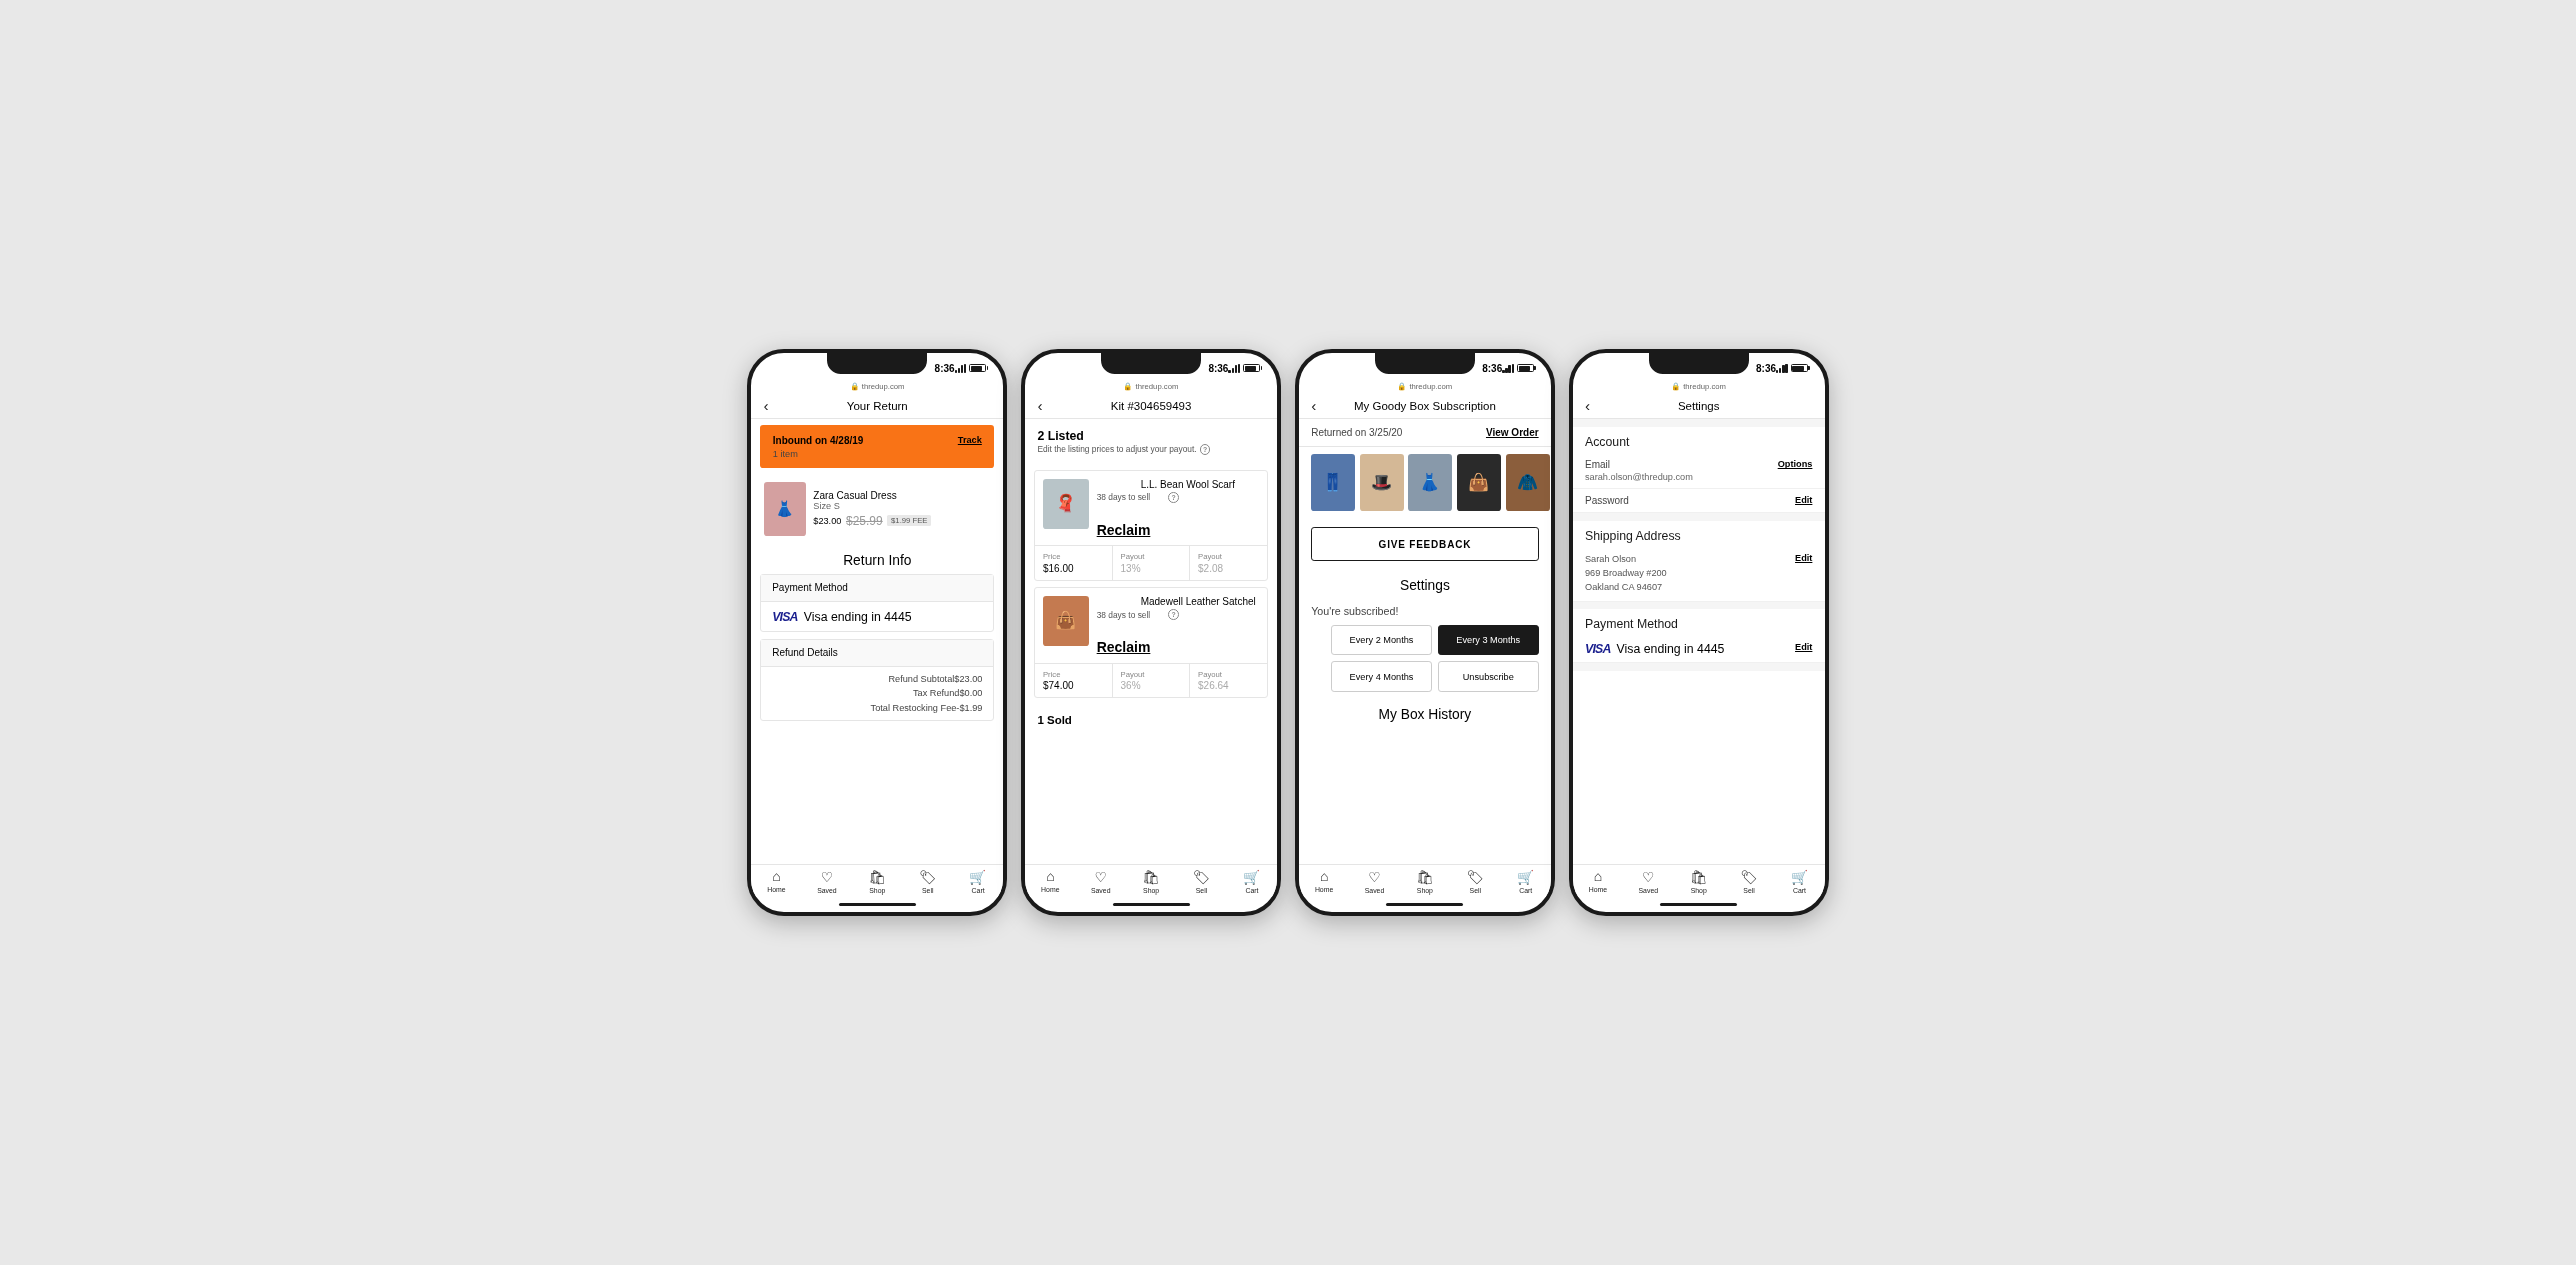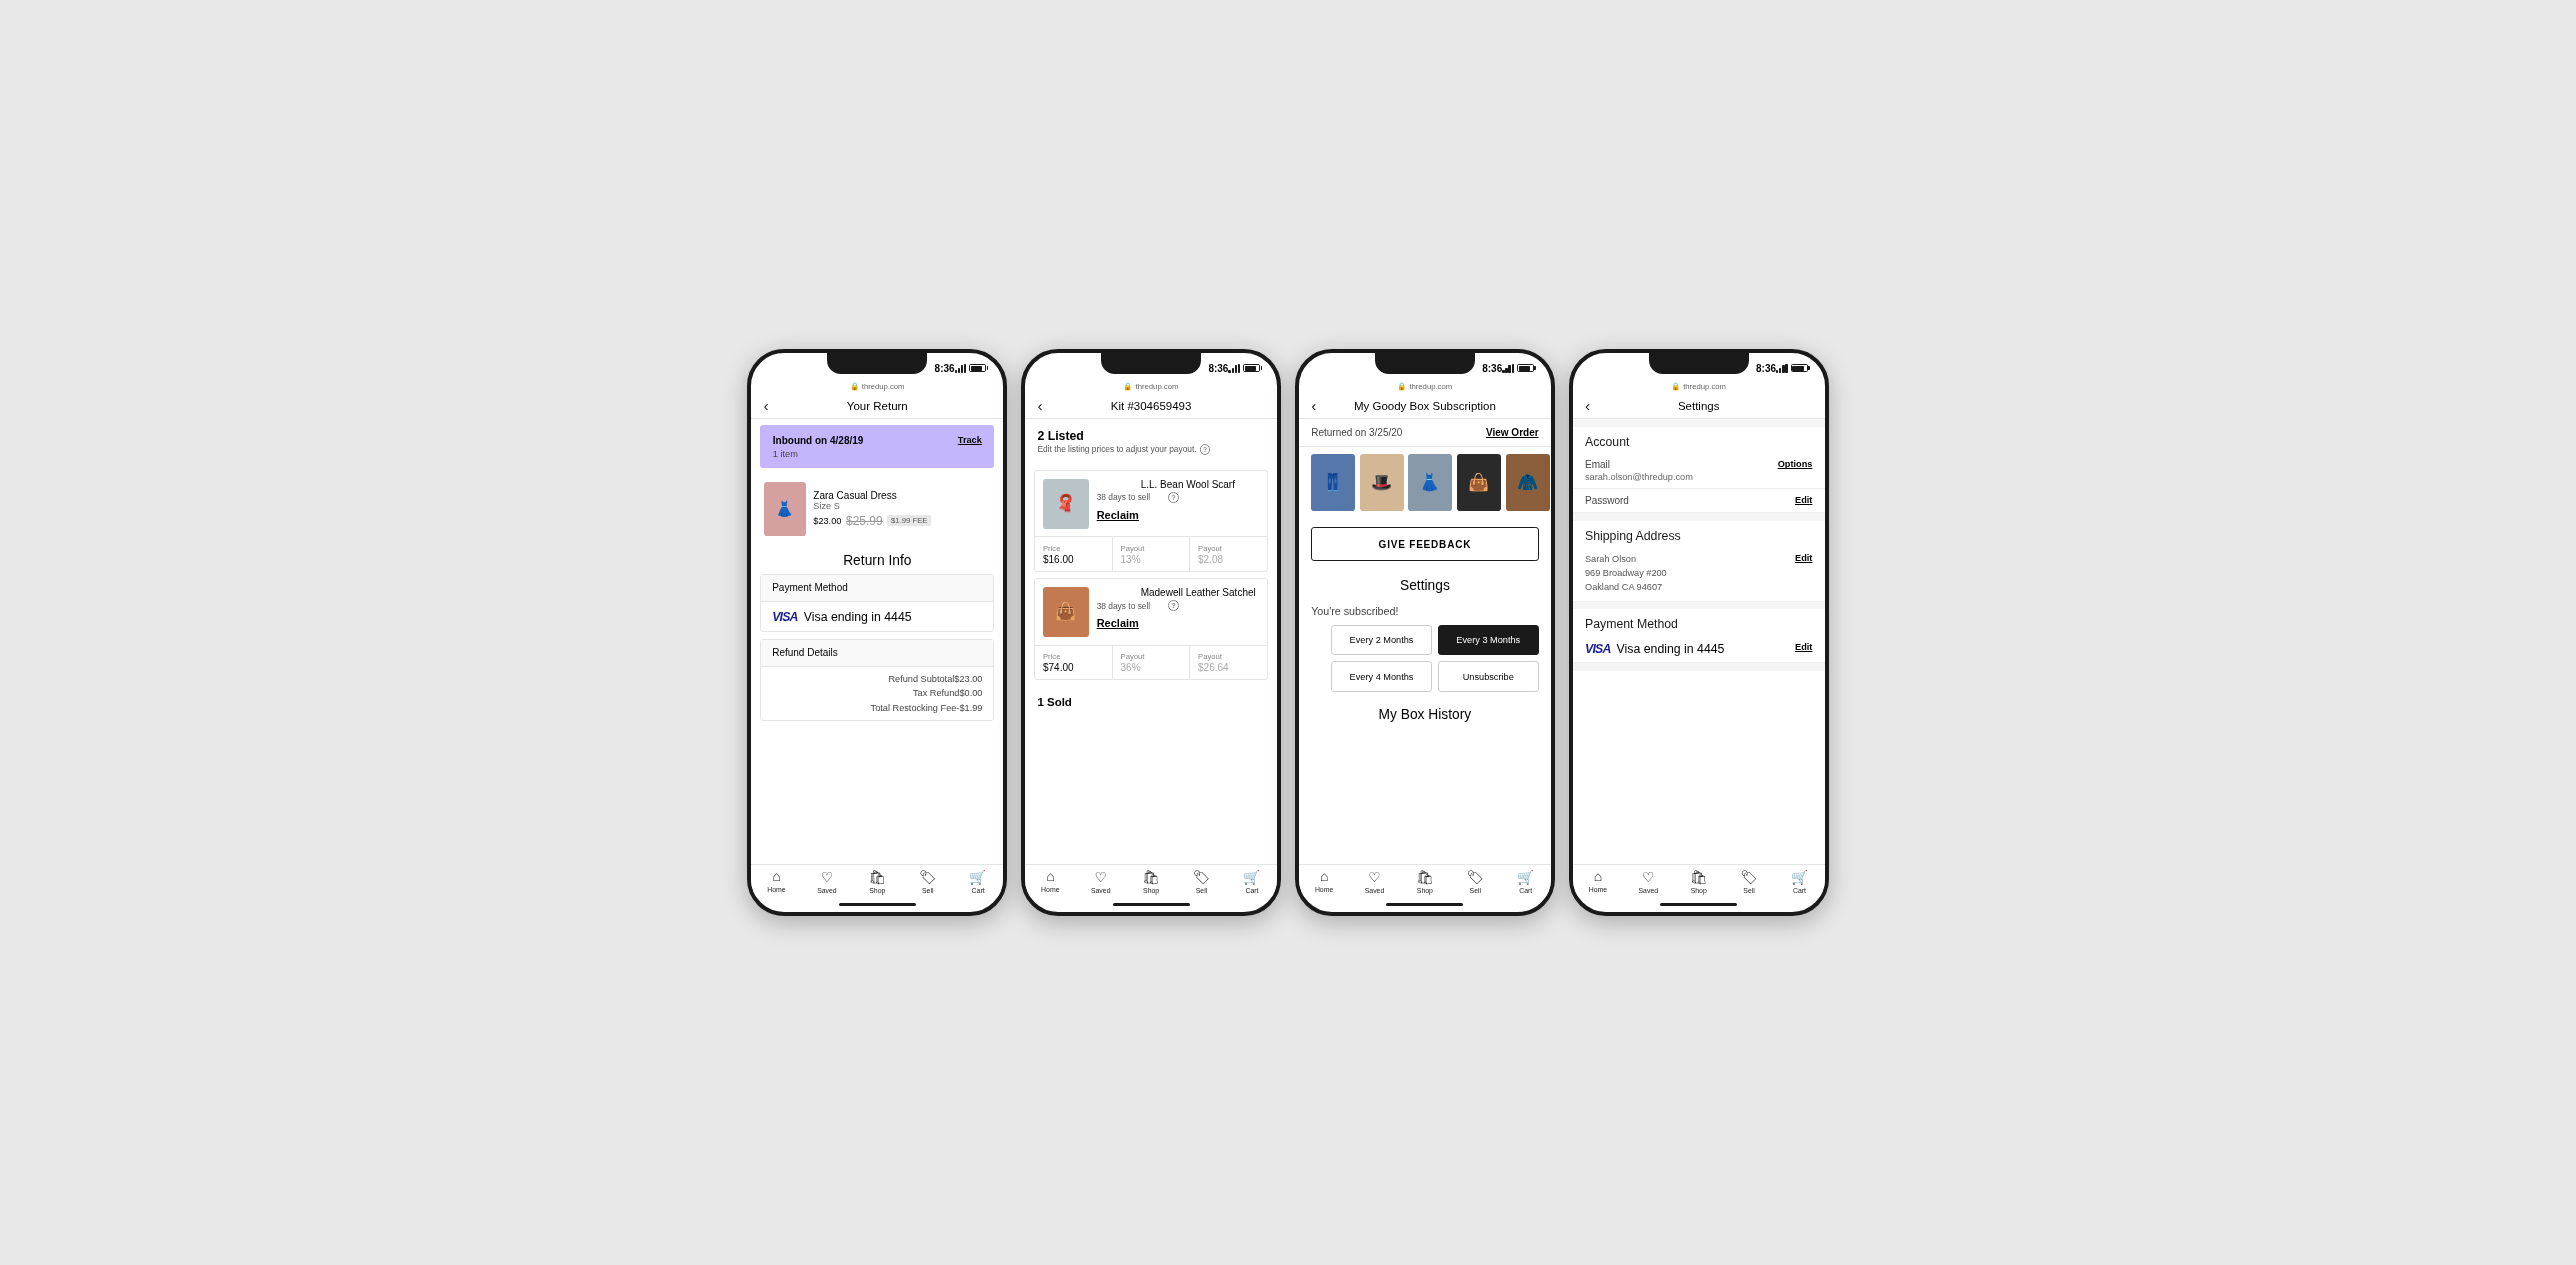--- a/index.html
+++ b/index.html
@@ -147,21 +147,21 @@
     }
     .home-bar {
       width: 77px;
       height: 3.1px;
       background: #1a1a1a;
       border-radius: 1.5px;
     }
 
     
     .return-inbound {
-      background: #c4b5fd;
+      background: #f97316;
       padding: 9.2px 12.3px;
       margin: 6.1px 9.2px;
       border-radius: 3.1px;
     }
     .inbound-header { display: flex; justify-content: space-between; align-items: center; }
     .inbound-title { font-size: 10px; font-weight: 600; }
     .track-link { font-size: 9.2px; font-weight: 700; text-decoration: underline; }
     .items-count { font-size: 9.2px; color: #444; margin-top: 3.1px; }
 
     .item-row {
@@ -258,21 +258,21 @@
       background: #c8c8c8;
       border-radius: 3.1px;
       flex-shrink: 0;
       display: flex;
       align-items: center;
       justify-content: center;
       font-size: 17px;
     }
     .listed-item-name { font-size: 10px; font-weight: 500; margin-bottom: 2.3px; margin-left: 44px; }
     .days-to-sell { font-size: 8.4px; color: #555; display: flex; align-items: center; gap: 18px; }
-    .reclaim-link { font-size: 11px; font-weight: 700; text-decoration: underline; cursor: pointer; margin-top: 6px; display: block; }
+    .reclaim-link { font-size: 14px; font-weight: 700; text-decoration: underline; cursor: pointer; margin-top: 19px; display: block; }
     .pricing-row {
       display: flex;
       border-top: 0.8px solid #e5e5e5;
     }
     .pricing-cell {
       flex: 1;
       padding: 6.1px 7.7px;
       border-right: 0.8px solid #e5e5e5;
     }
     .pricing-cell:last-child { border-right: none; }

